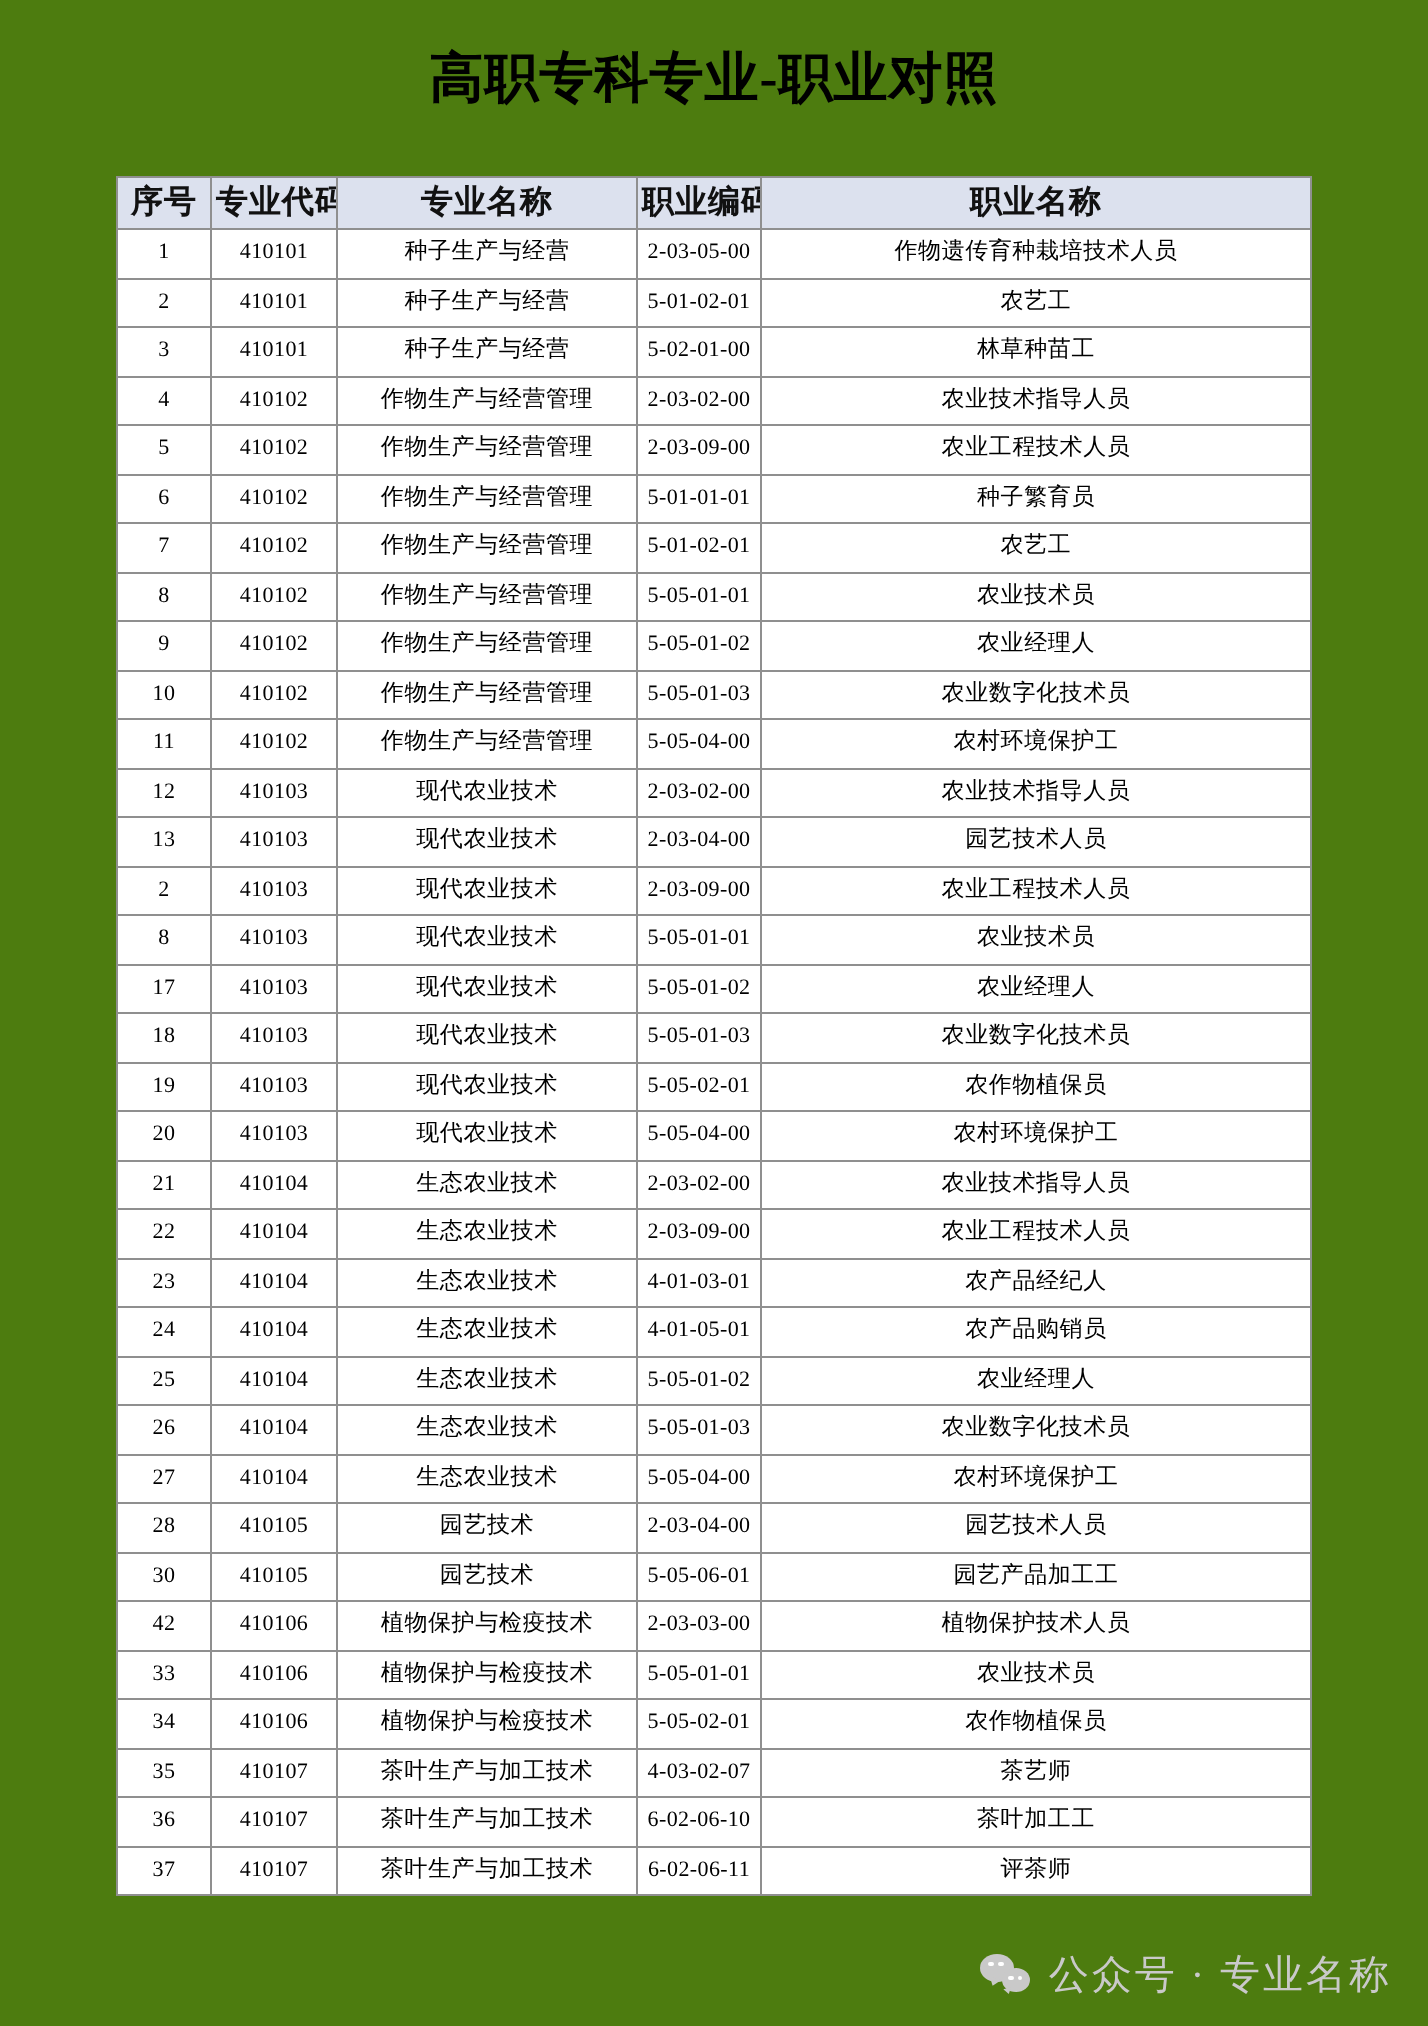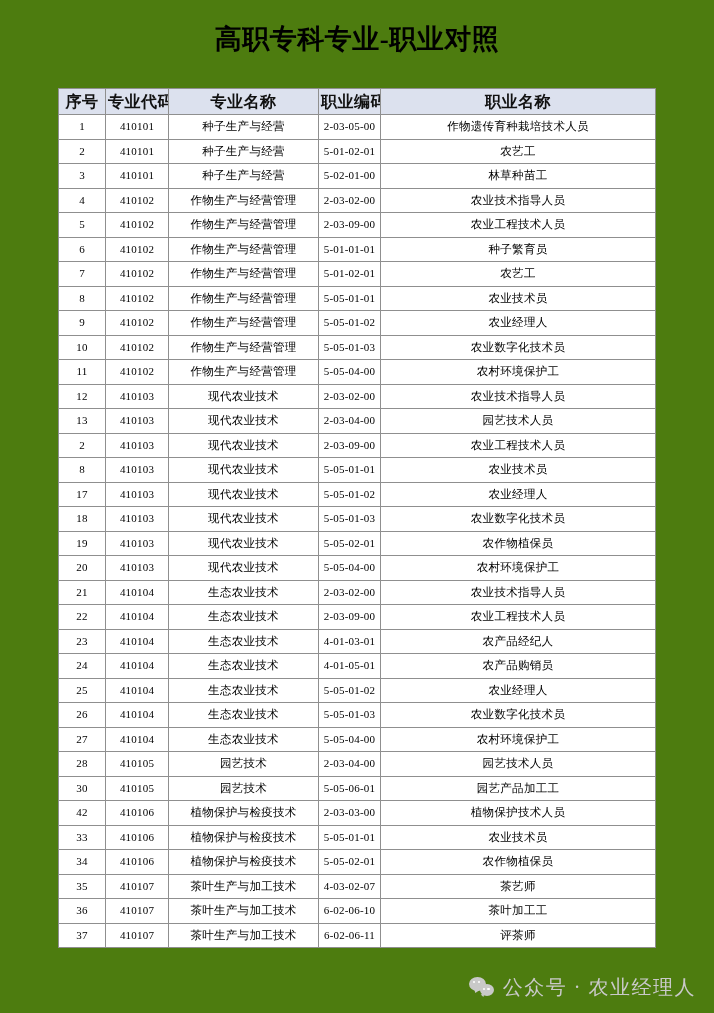--- a/index.html
+++ b/index.html
@@ -440,16 +440,16 @@
     <span class="wm-logo">
       <span class="b1"></span>
       <span class="t1"></span>
       <span class="b2"></span>
       <span class="t2"></span>
       <span class="e1"></span>
       <span class="e2"></span>
       <span class="e3"></span>
       <span class="e4"></span>
     </span>
-    <span class="wm-text">公众号 · 农业经理人</span>
+    <span class="wm-text">公众号 · 专业名称</span>
   </div>
 
 </div>
 
 </body></html>

